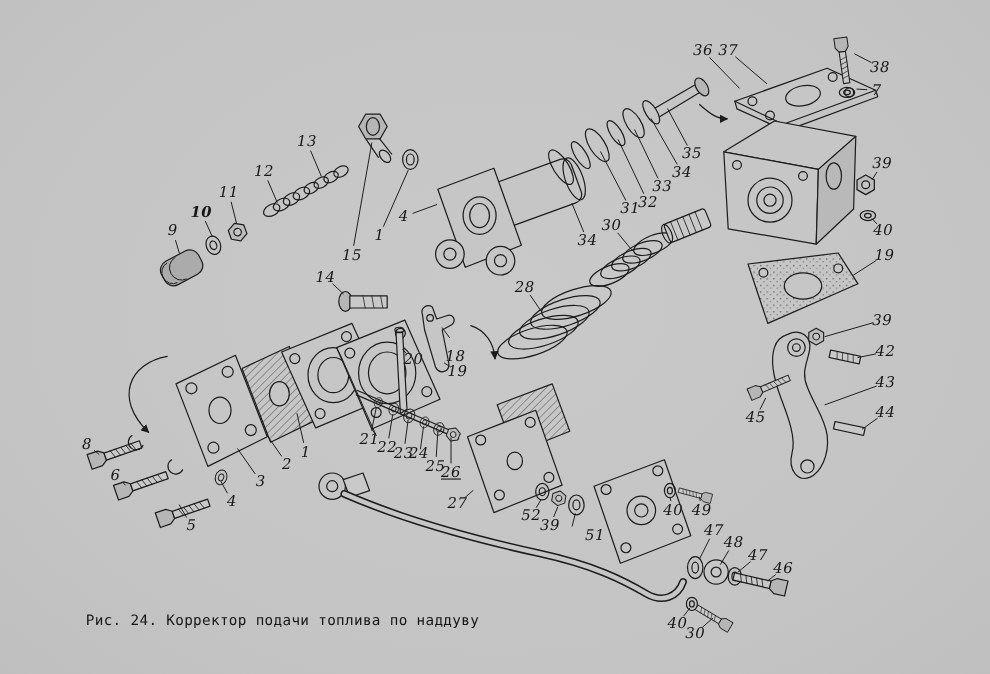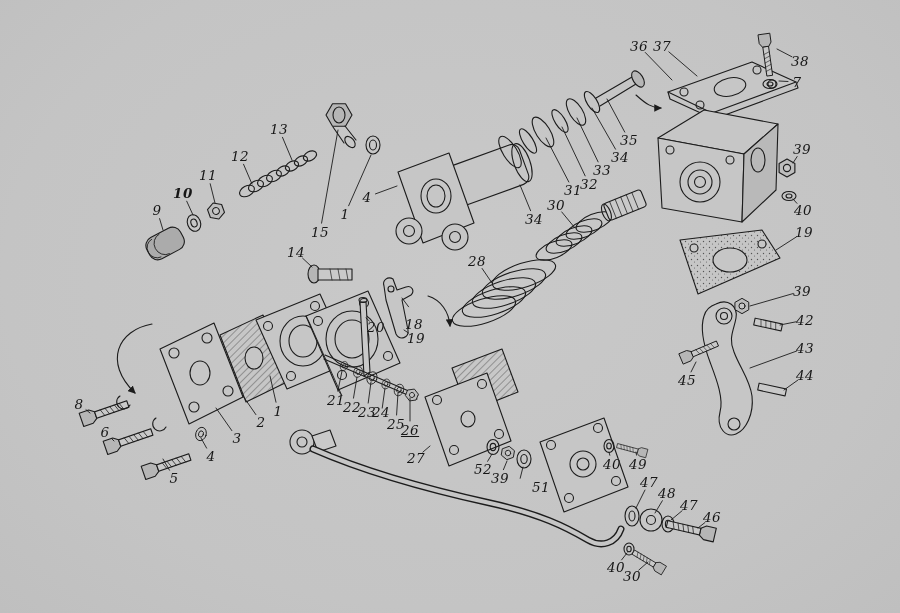--- a/index.html
+++ b/index.html
@@ -458,14 +458,15 @@
       <span class="part-label" style="left: 612px; top: 464px;">40</span>
       <span class="part-label" style="left: 638px; top: 464px;">49</span>
       <span class="part-label" style="left: 649px; top: 482px;">47</span>
       <span class="part-label" style="left: 667px; top: 493px;">48</span>
       <span class="part-label" style="left: 689px; top: 505px;">47</span>
       <span class="part-label" style="left: 712px; top: 517px;">46</span>
       <span class="part-label" style="left: 616px; top: 567px;">40</span>
       <span class="part-label" style="left: 632px; top: 576px;">30</span>
     </div>
 
+<div class="caption">Рис. 24. Корректор подачи топлива по наддуву</div>
 
 </div>
 
 </body></html>

